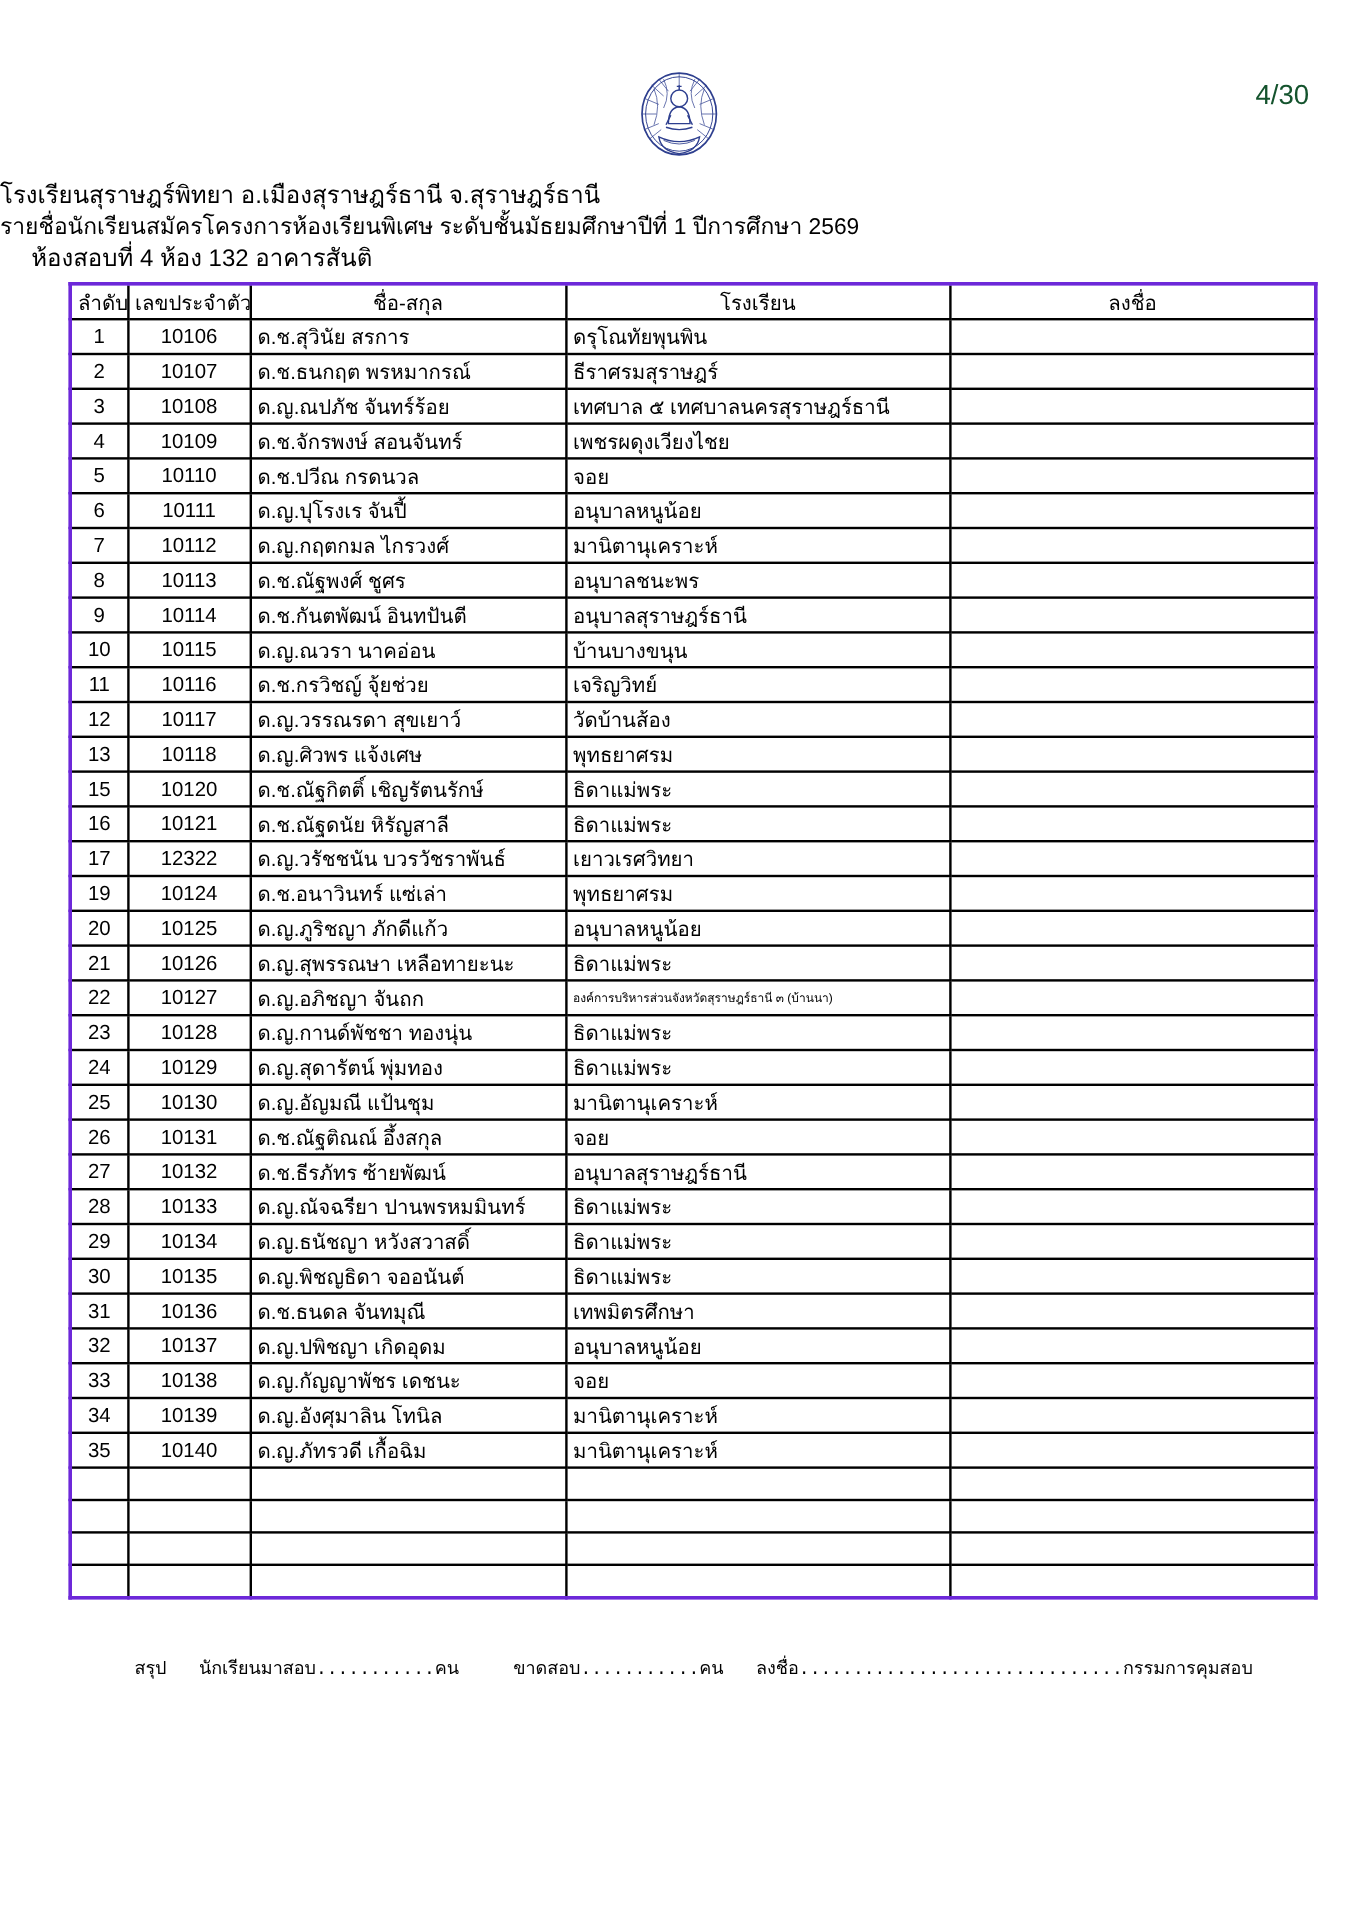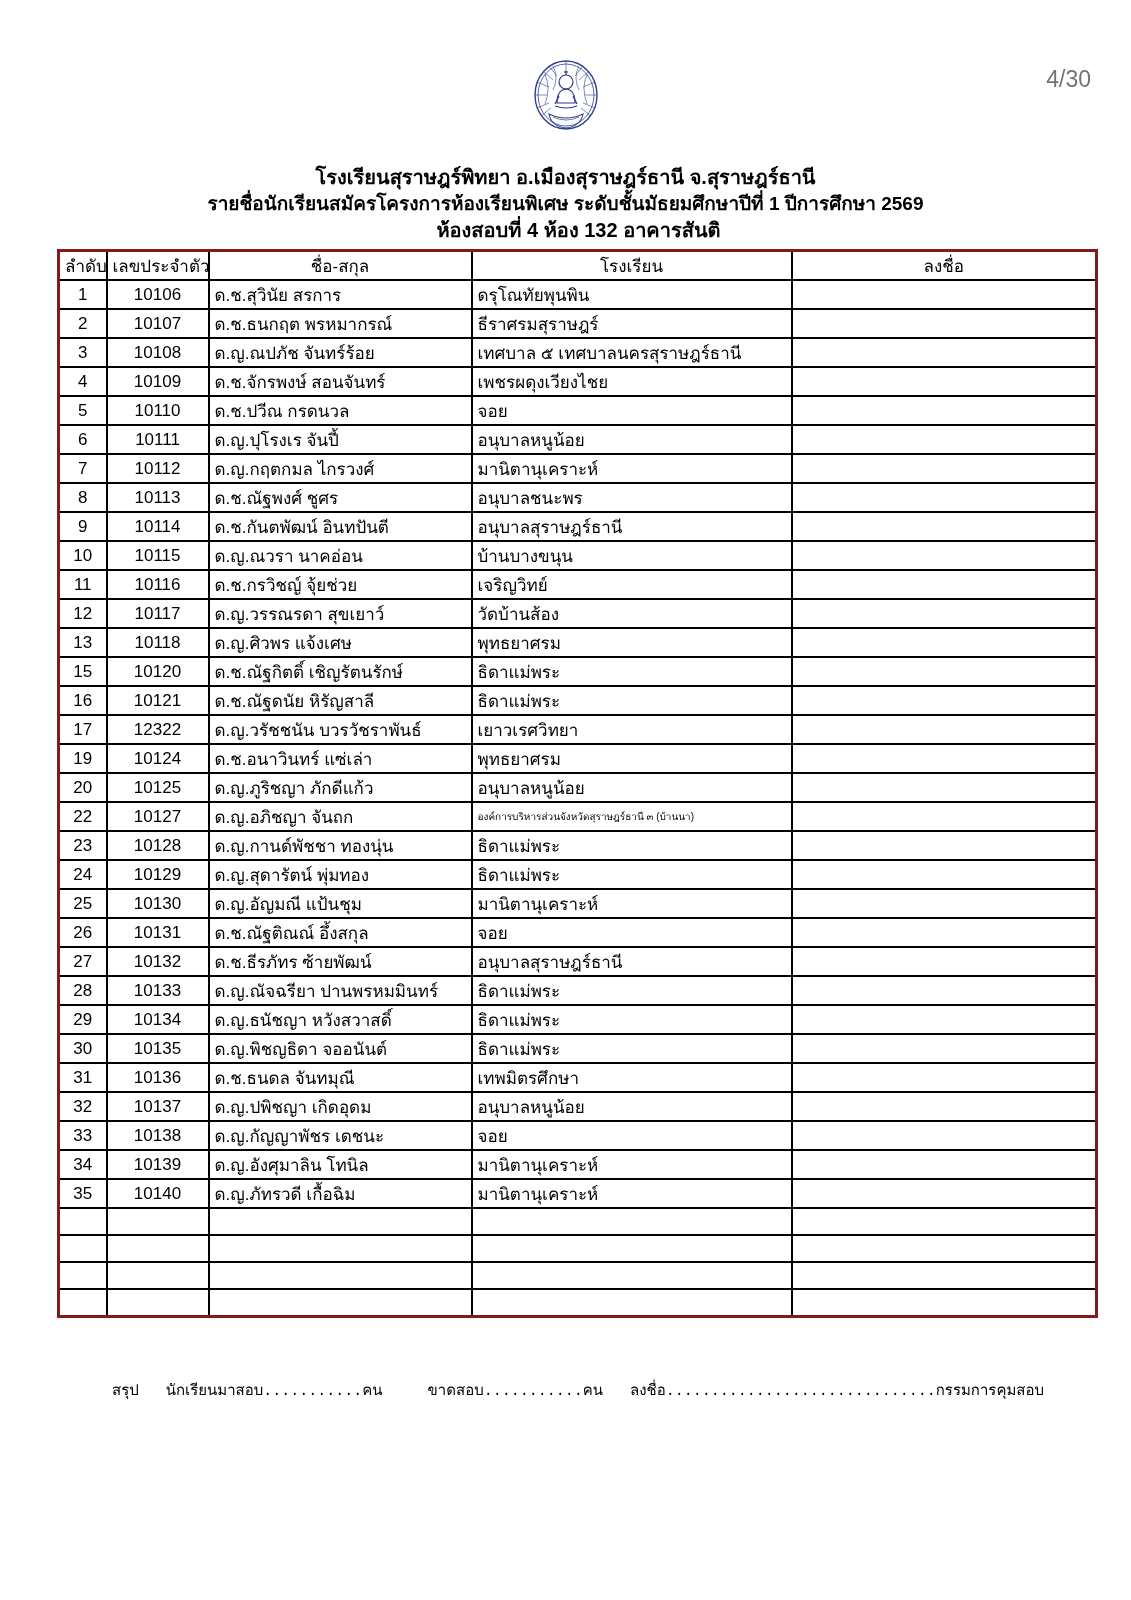--- a/index.html
+++ b/index.html
@@ -12,43 +12,43 @@
     height: 1600px;
     position: relative;
     font-family: "Liberation Sans", sans-serif;
     color: #000;
   }
   .page-number {
     position: absolute;
     top: 66px;
     right: 40px;
     font-size: 23px;
-    color: #737373;
+    color: #14532d;
   }
   .logo-wrap {
     padding-top: 58px;
     text-align: center;
     line-height: 0;
   }
   .titles {
-    text-align: center;
-    font-weight: bold;
-    margin-top: 18px;
+    text-align: left;
+    font-weight: normal;
+    margin-top: 4px;
   }
   .title-line1 { font-size: 20px; line-height: 27px; }
   .title-line2 { font-size: 19px; line-height: 26px; }
   .title-line3 { font-size: 20px; line-height: 27px; padding-left: 26px; }
   .roster-table-wrap {
     margin: 5px 36px 0 57px;
   }
   table.roster {
     border-collapse: collapse;
     width: 1038px;
     table-layout: fixed;
-    border: 3px solid #7f1d1d;
+    border: 3px solid #6d28d9;
   }
   table.roster th, table.roster td {
     border: 2px solid #000;
     padding: 0 5px;
     font-size: 17px;
     height: 25px;
     overflow: hidden;
     white-space: nowrap;
   }
   table.roster th { font-weight: normal; text-align: center; height: 26px; }
@@ -263,20 +263,27 @@
           <td class="cell-sign">&nbsp;</td>
         </tr>
         <tr>
           <td class="cell-no">20</td>
           <td class="cell-id">10125</td>
           <td class="cell-name">ด.ญ.ภูริชญา ภักดีแก้ว</td>
           <td class="cell-school">อนุบาลหนูน้อย</td>
           <td class="cell-sign">&nbsp;</td>
         </tr>
         <tr>
+          <td class="cell-no">21</td>
+          <td class="cell-id">10126</td>
+          <td class="cell-name">ด.ญ.สุพรรณษา เหลือทายะนะ</td>
+          <td class="cell-school">ธิดาแม่พระ</td>
+          <td class="cell-sign">&nbsp;</td>
+        </tr>
+        <tr>
           <td class="cell-no">22</td>
           <td class="cell-id">10127</td>
           <td class="cell-name">ด.ญ.อภิชญา จันถก</td>
           <td class="cell-school small">องค์การบริหารส่วนจังหวัดสุราษฎร์ธานี ๓ (บ้านนา)</td>
           <td class="cell-sign">&nbsp;</td>
         </tr>
         <tr>
           <td class="cell-no">23</td>
           <td class="cell-id">10128</td>
           <td class="cell-name">ด.ญ.กานด์พัชชา ทองนุ่น</td>

